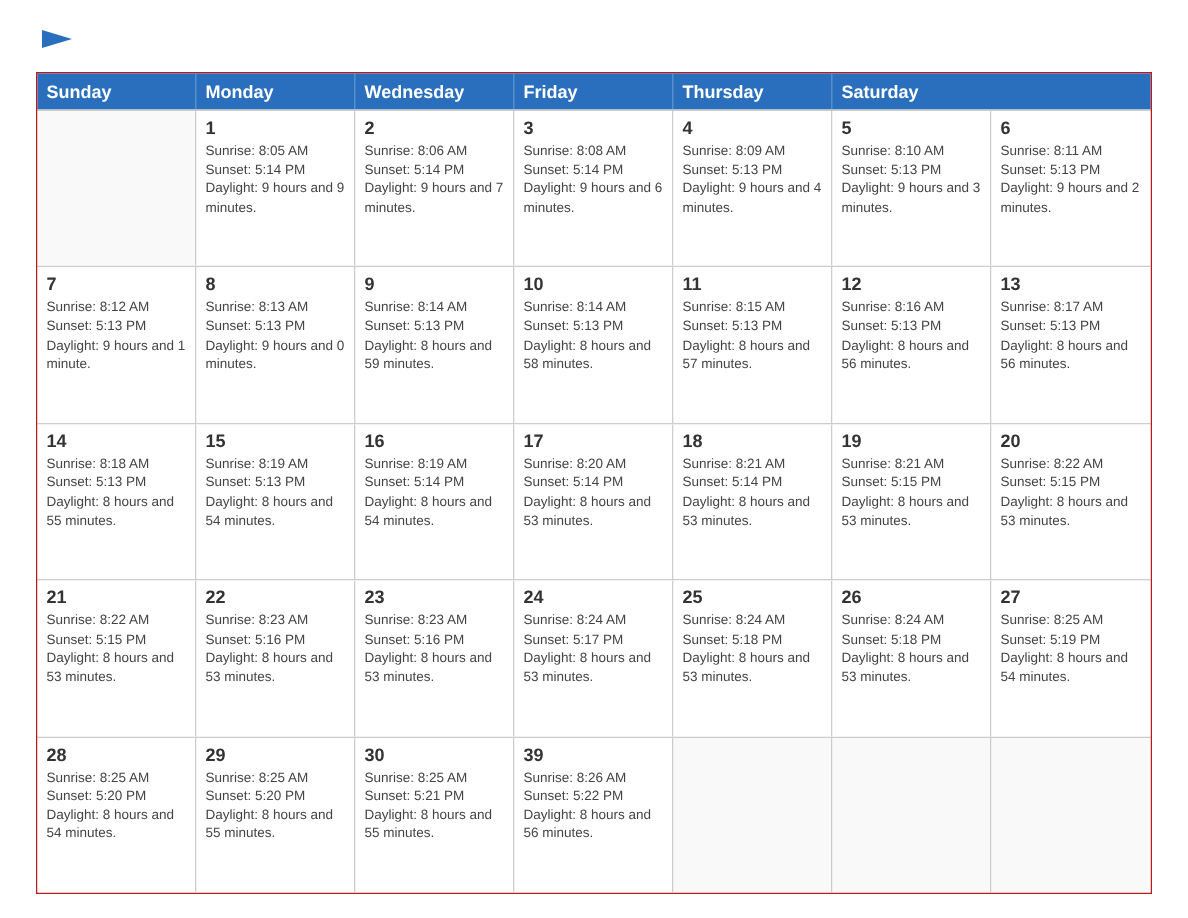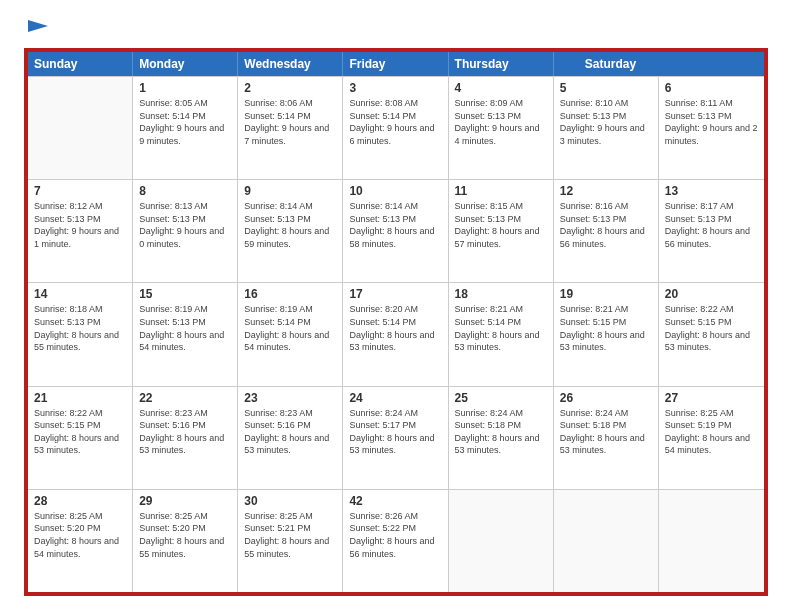--- a/index.html
+++ b/index.html
@@ -59,38 +59,37 @@
     }
     .location-title {
       font-size: 16px;
       color: #555;
       margin-top: 2px;
     }
     .calendar {
       flex: 1;
       display: flex;
       flex-direction: column;
-      border: 4px solid #b91c1c;
+      border: 1px solid #b91c1c;
     }
     .cal-header {
       display: grid;
       grid-template-columns: repeat(7, 1fr);
       background: #2a6fbd;
     }
     .cal-header-cell {
       color: #fff;
       font-size: 12px;
       font-weight: bold;
       padding: 5px 6px;
       text-align: left;
       border-right: 1px solid #5590cc;
     }
     .cal-header-cell:last-child {
       border-right: none;
-      margin-left: 25px;
     }
     .cal-body {
       flex: 1;
       display: flex;
       flex-direction: column;
     }
     .cal-row {
       display: grid;
       grid-template-columns: repeat(7, 1fr);
       flex: 1;
@@ -278,21 +277,21 @@
           </div>
           <div class="cal-cell">
             <span class="day-num">29</span>
             <div class="cell-text">Sunrise: 8:25 AM<br>Sunset: 5:20 PM<br>Daylight: 8 hours and 55 minutes.</div>
           </div>
           <div class="cal-cell">
             <span class="day-num">30</span>
             <div class="cell-text">Sunrise: 8:25 AM<br>Sunset: 5:21 PM<br>Daylight: 8 hours and 55 minutes.</div>
           </div>
           <div class="cal-cell">
-            <span class="day-num">42</span>
+            <span class="day-num">39</span>
             <div class="cell-text">Sunrise: 8:26 AM<br>Sunset: 5:22 PM<br>Daylight: 8 hours and 56 minutes.</div>
           </div>
           <div class="cal-cell empty"></div>
           <div class="cal-cell empty"></div>
           <div class="cal-cell empty"></div>
         </div>
       </div>
   </div>
 </div>
 

